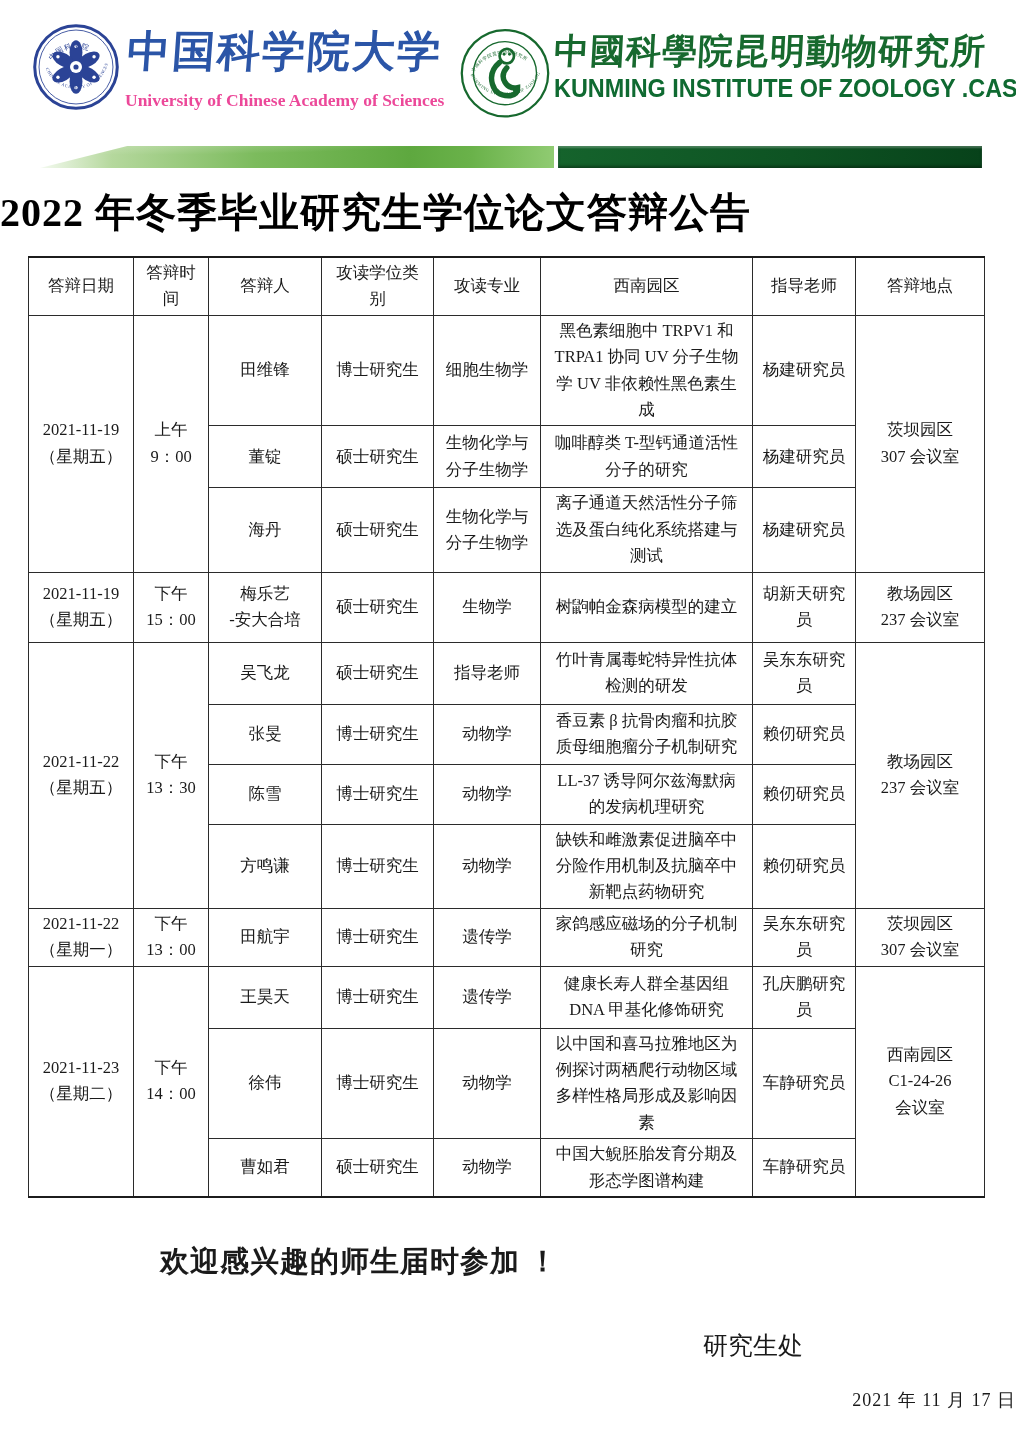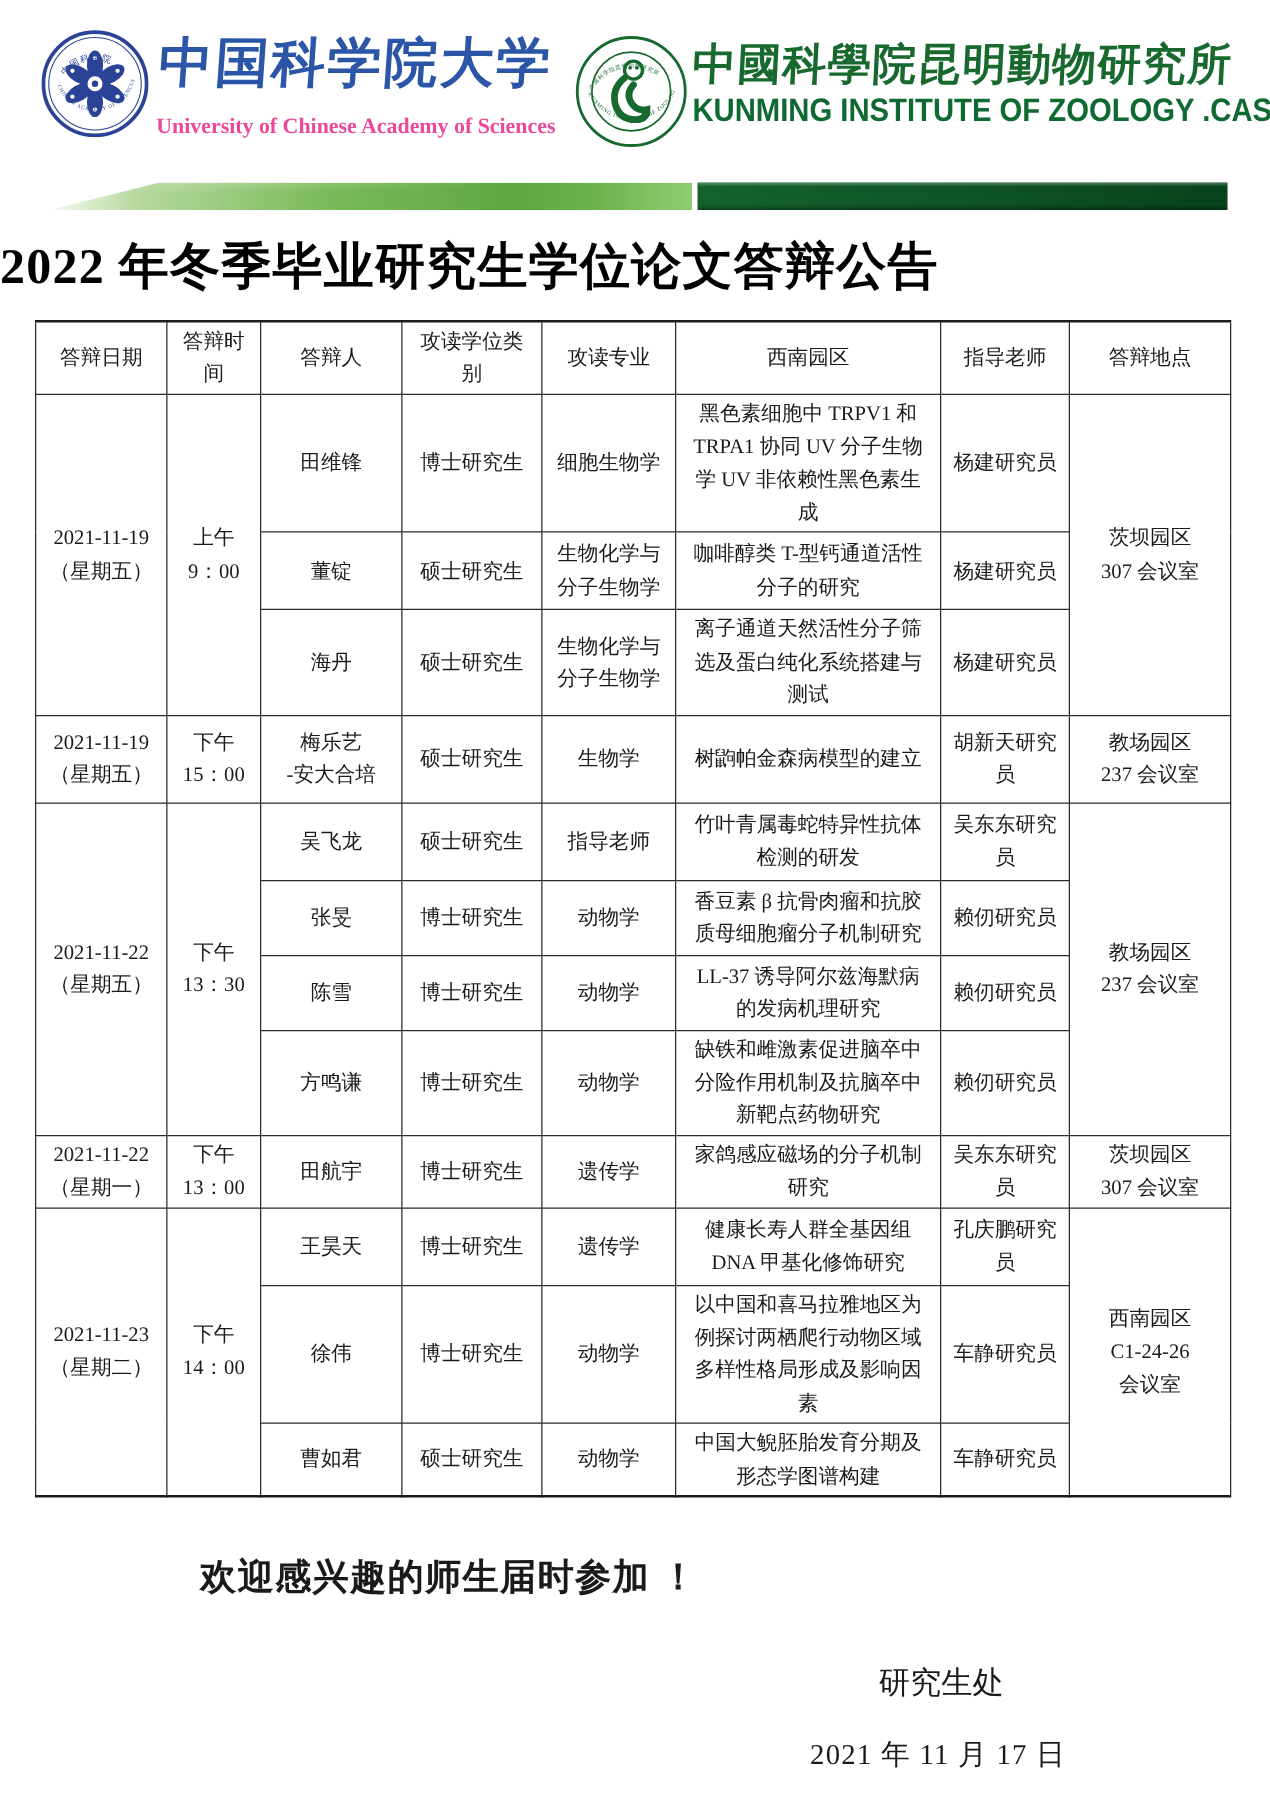--- a/index.html
+++ b/index.html
@@ -57,21 +57,21 @@
   }
   table.sched th, table.sched td {
     border:1px solid #2b2b2b; text-align:center; vertical-align:middle;
     font-size:16.5px; line-height:1.6; white-space:pre-line; font-weight:normal;
   }
   table.sched th { padding:2px 8px; height:55px; }
   table.sched td { padding:2px 9px; }
   
   .welcome { margin:44px 0 0 160px; font-size:29px; font-weight:bold; letter-spacing:1px; }
   .signature { margin:47px 0 0 703px; font-size:25px; }
-  .sign-date { margin:26px 0 0 648px; font-size:23px; letter-spacing:1px; }
+  .sign-date { margin:26px 0 0 648px; font-size:18px; letter-spacing:1px;text-align:right; }
   .tiny-arc { font-size:8.5px; letter-spacing:1px; }
   .tiny-arc-en { font-size:5px; letter-spacing:0.6px; }
 </style>
 </head>
 <body>
 
 <div class="hdr">
 
   <svg class="emblem" width="86" height="86" viewBox="0 0 100 100">
     <defs>

